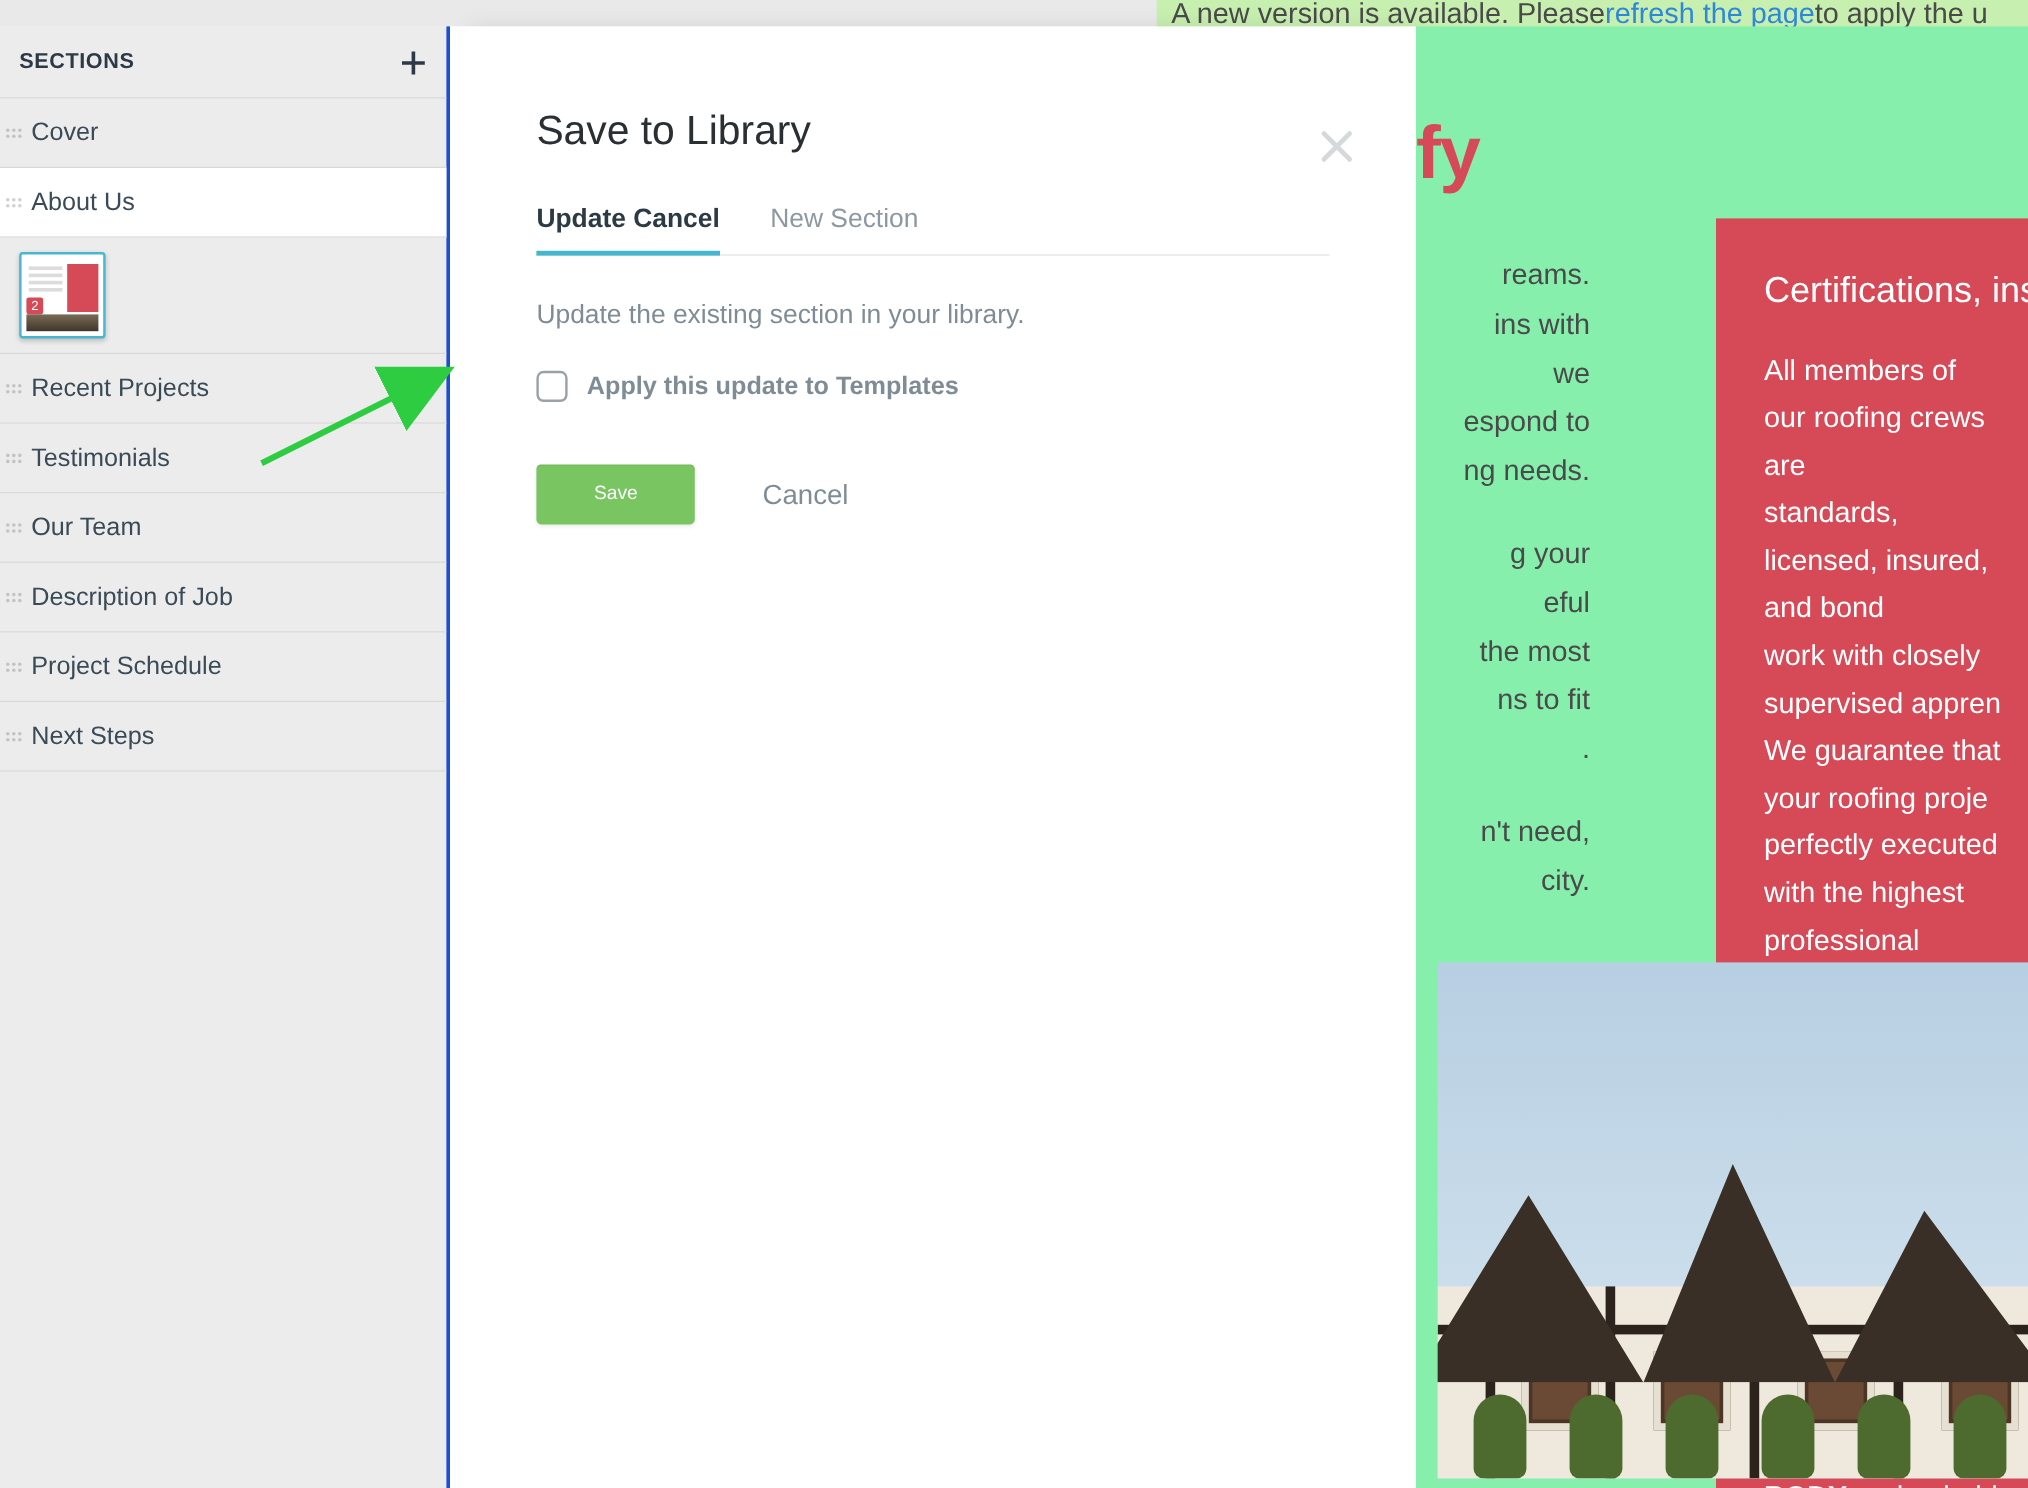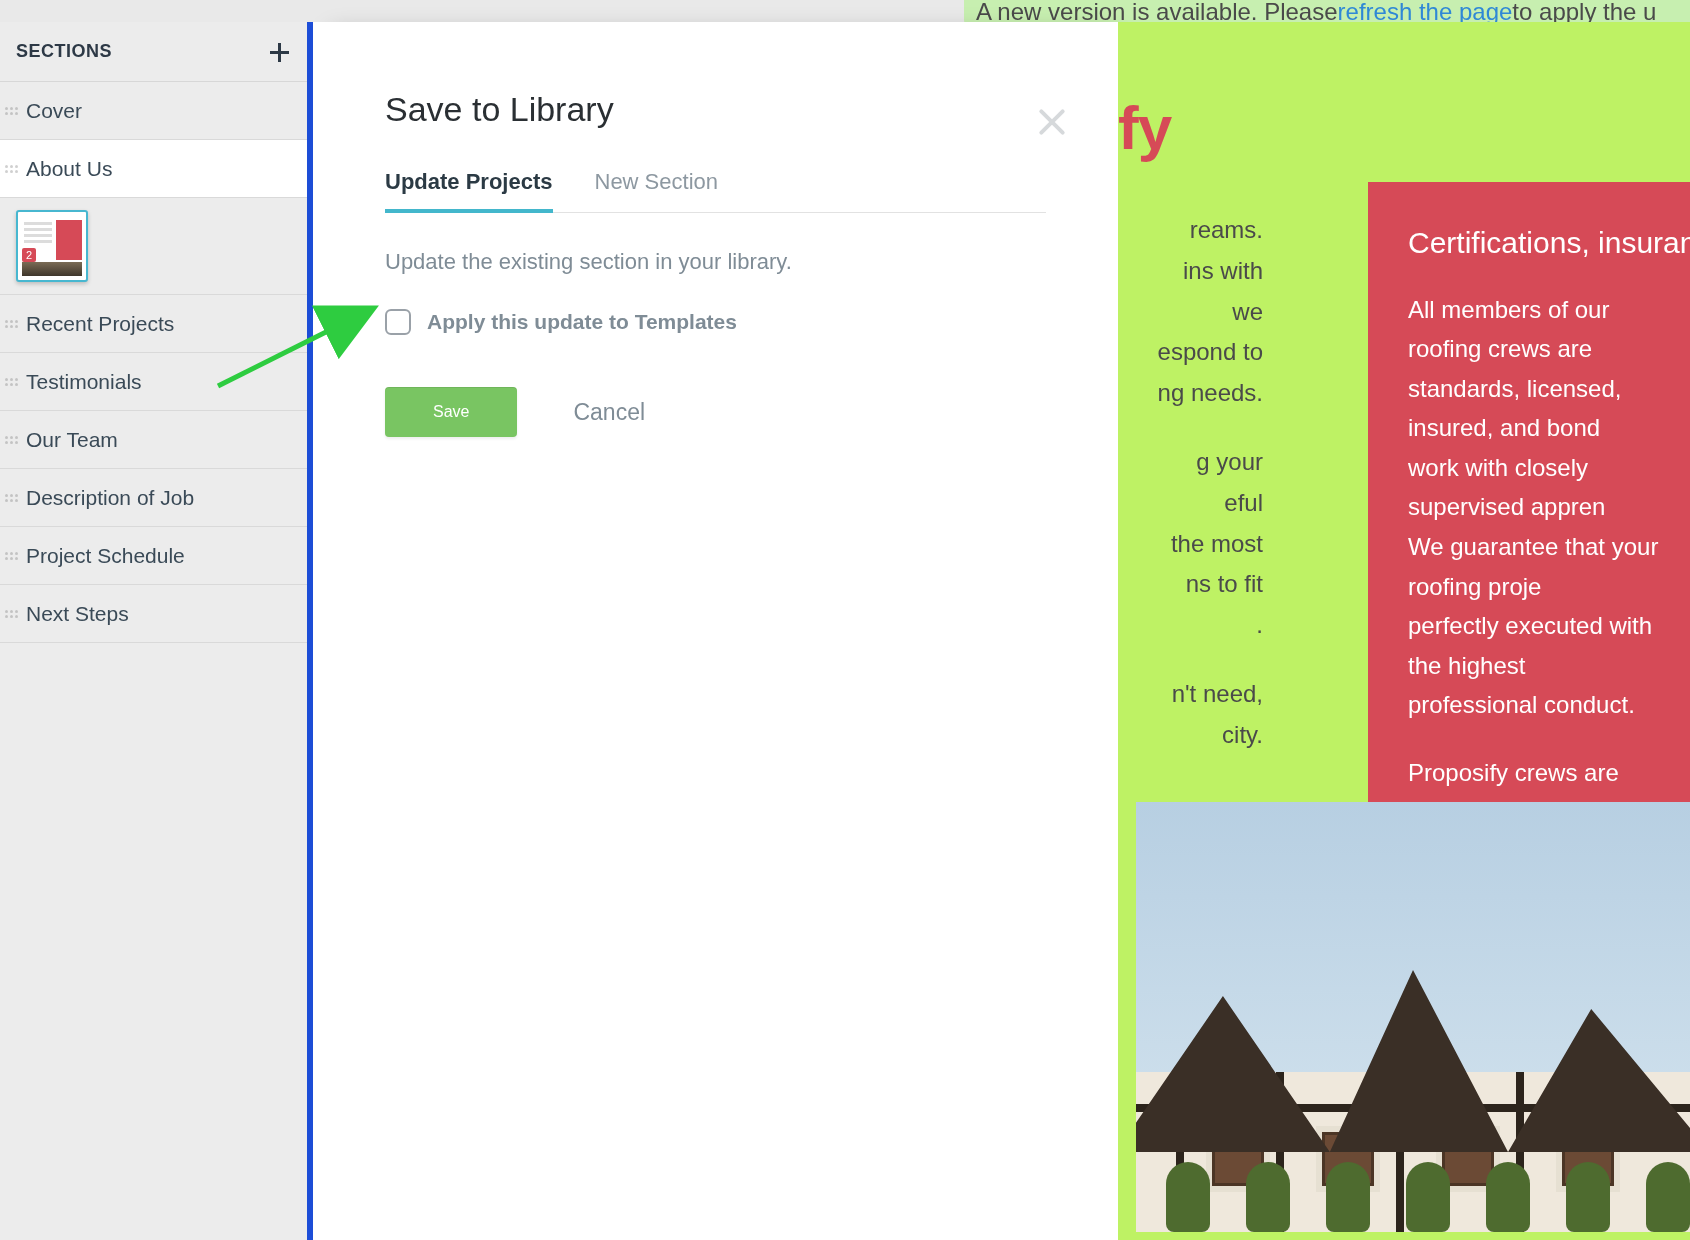--- a/index.html
+++ b/index.html
@@ -43,23 +43,23 @@
     position: absolute;
     top: 22px;
     left: 0;
     right: 0;
     bottom: 0;
     display: flex;
   }
 
   
   .sidebar {
-    width: 313px;
+    width: 375px;
     background: #ececec;
-    border-right: 6px solid #1d4ed8;
+    border-right: 3px solid #1d4ed8;
     flex-shrink: 0;
   }
   .sidebar-header {
     height: 60px;
     display: flex;
     align-items: center;
     justify-content: space-between;
     padding: 0 16px;
     border-bottom: 1px solid #d7d7d7;
   }
@@ -191,21 +191,21 @@
   .btn-cancel {
     background: none; border: none;
     font-size: 23px;
     color: #7f8c96;
     cursor: pointer;
   }
 
   
   .doc {
     flex: 1;
-    background: #bef264;
+    background: #86efac;
     position: relative;
     overflow: hidden;
   }
   .doc-logo {
     position: absolute;
     top: 70px; left: 0;
     font-size: 62px;
     font-weight: 900;
     color: #d64a57;
     letter-spacing: -1px;
@@ -402,21 +402,21 @@
 
   <section class="panel">
     <h1>Save to Library</h1>
     <span class="close-x">
       <svg width="32" height="32" viewBox="0 0 24 24">
           <path d="M4 4l16 16M20 4L4 20" stroke="#9aa1a8" stroke-width="3" stroke-linecap="round"></path>
         </svg>
     </span>
 
     <div class="tabs">
-      <div class="tab active">Update Projects</div>
+      <div class="tab active">Update Cancel</div>
       <div class="tab">New Section</div>
     </div>
 
     <p class="desc">Update the existing section in your library.</p>
 
     <div class="chk-row">
       <span class="chk"></span>
       <span class="chk-label">Apply this update to Templates</span>
     </div>
 

